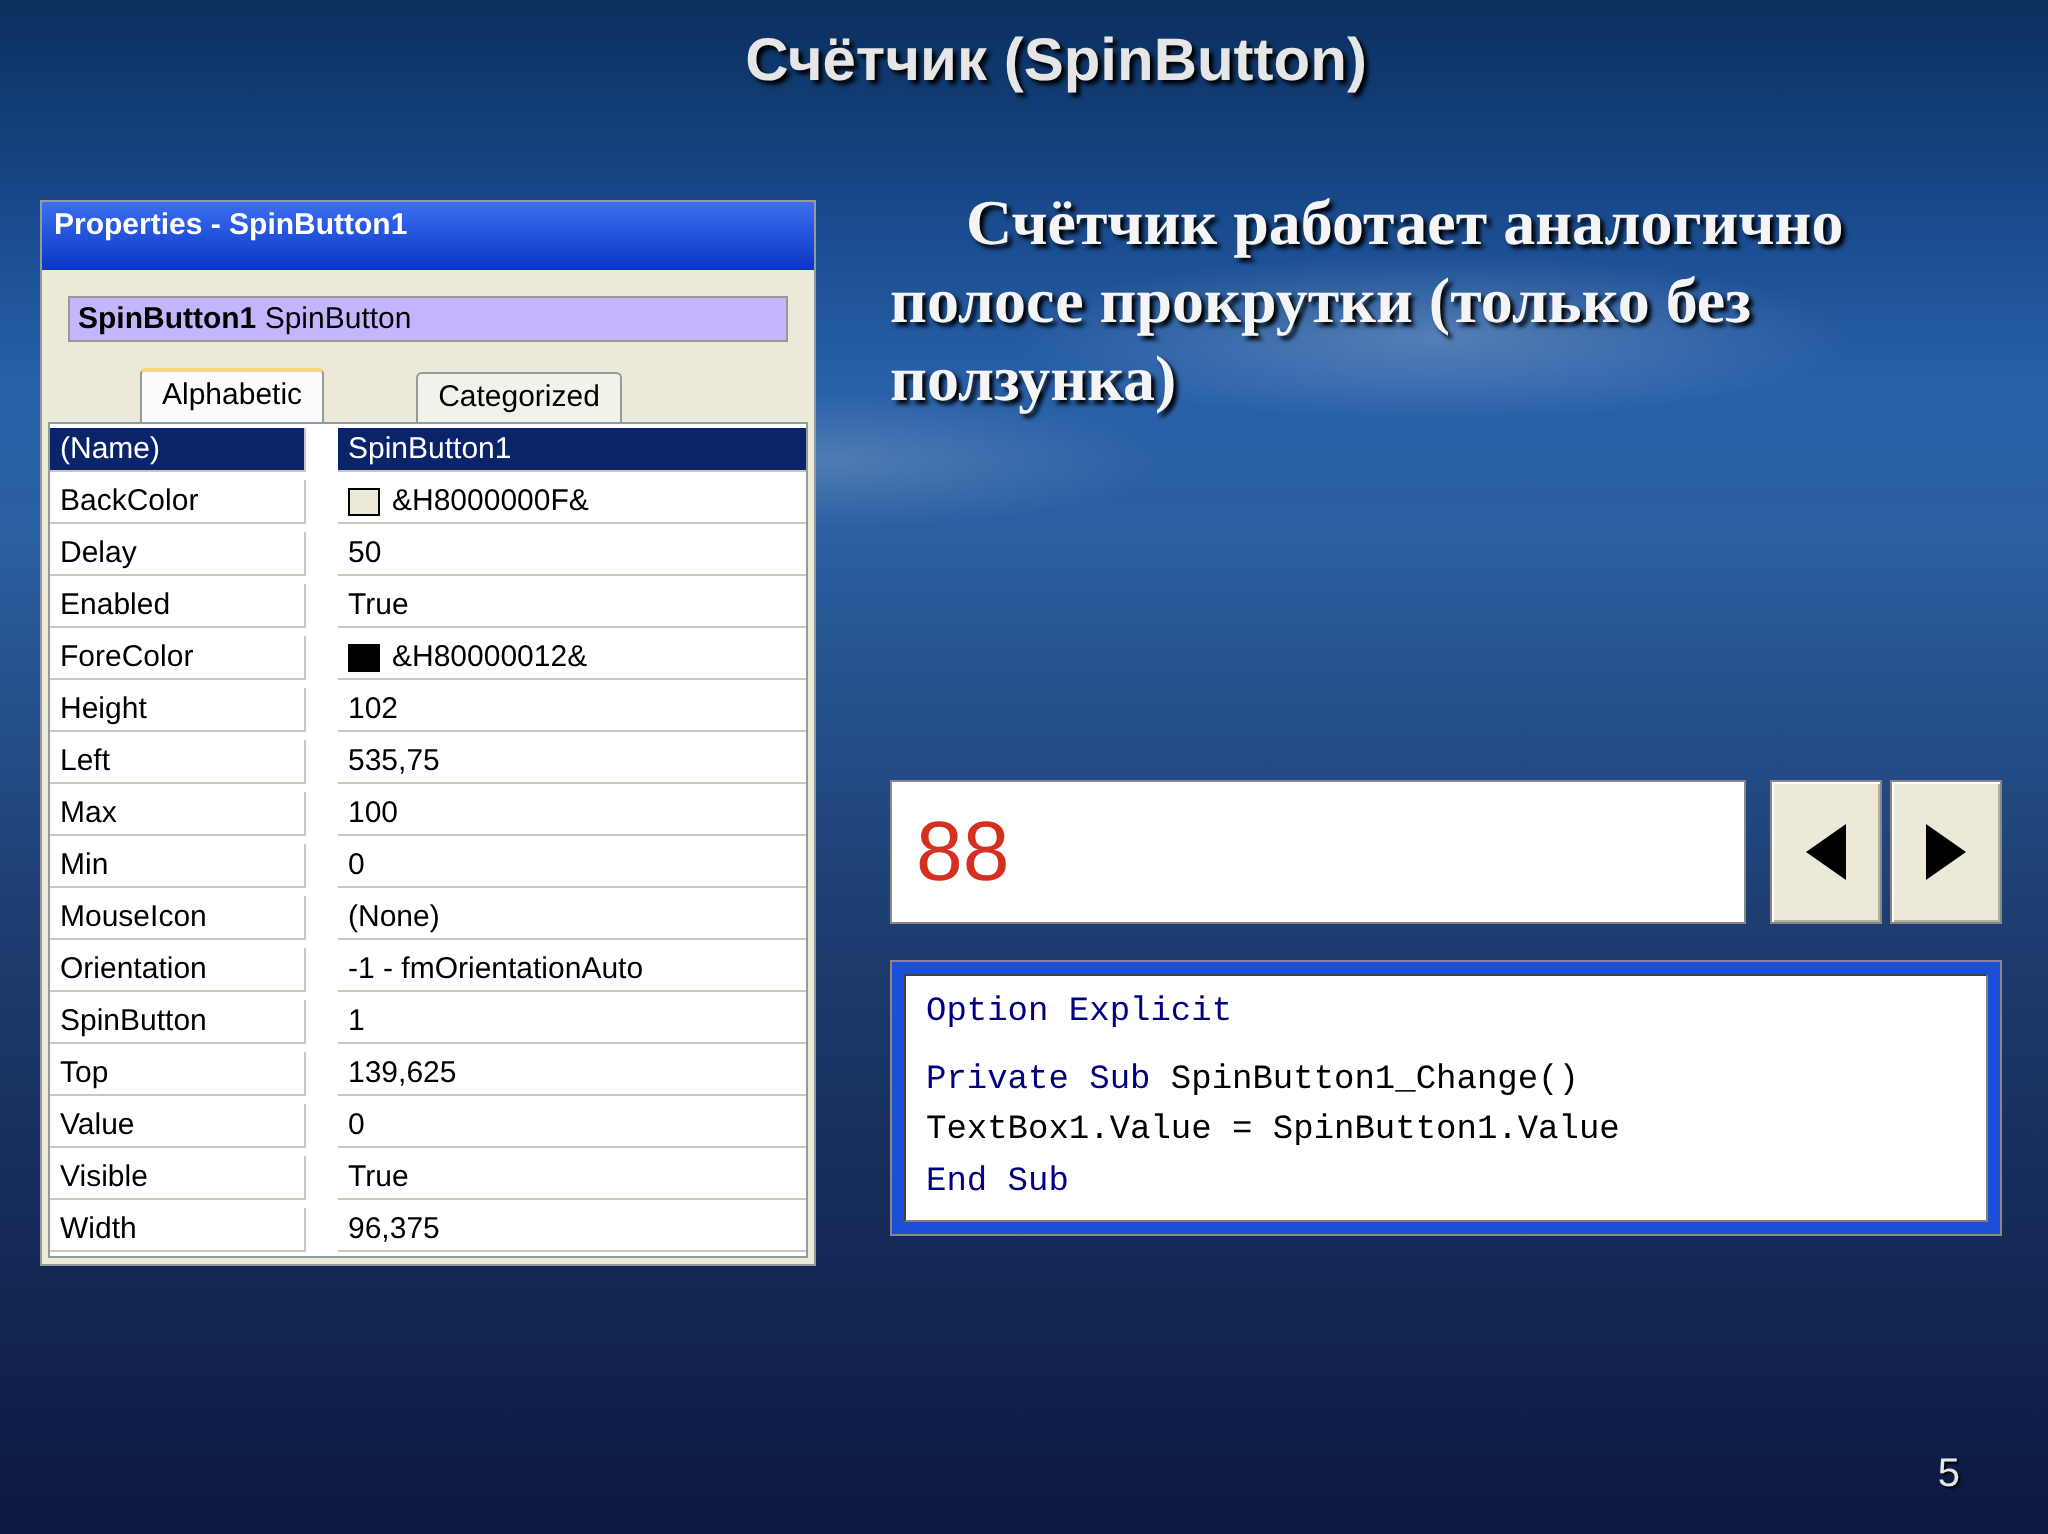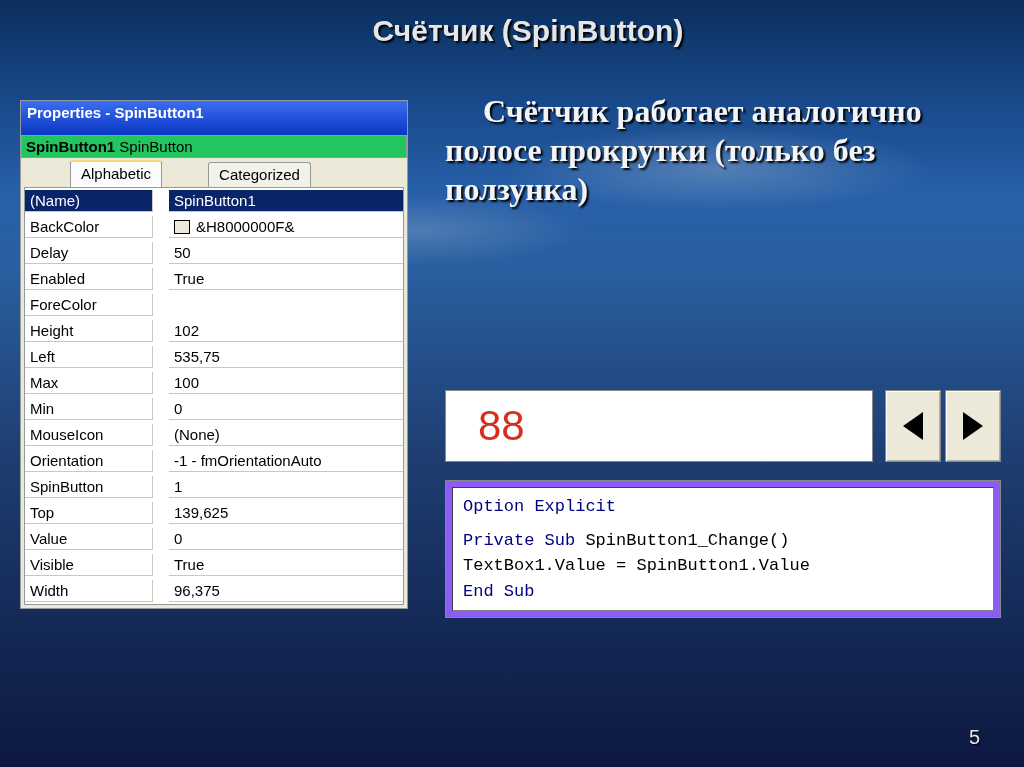--- a/index.html
+++ b/index.html
@@ -55,23 +55,23 @@
     .prop-title {
       background: linear-gradient(to bottom, #3b6ef2, #0a36c2);
       color: #fff;
       font-family: "Trebuchet MS", Tahoma, sans-serif;
       font-weight: bold;
       font-size: 15px;
       padding: 3px 6px;
       height: 34px;
     }
     .prop-header {
-      background: #22c55e;
+      background: #c4b5fd;
       border: 1px solid #999;
-      margin: 0;
+      margin: 13px;
       padding: 2px 4px;
       font-family: "MS Sans Serif", Tahoma, sans-serif;
       font-size: 15px;
     }
     .prop-header b { font-weight: bold; }
     .tab-row {
       margin: 2px 3px 0 3px;
       display: flex;
     }
     .tab {
@@ -129,42 +129,42 @@
     .swatch.dark { background:#000; }
 
     
     .spin-demo {
       position:absolute; left:445px; top:390px; width:558px; height:72px;
     }
     .spin-box {
       position:absolute; left:0; top:0; width:428px; height:72px;
       background:#fff; border:1px solid #888;
       display:flex; align-items:center;
-      padding-left:32px;
+      padding-left:12px;
       font-family: Arial, sans-serif;
       color:#d5301f; font-size:42px;
     }
     .spin-btns {
       position:absolute; left:440px; top:0; width:116px; height:72px;
       display:flex; gap:4px;
     }
     .spin-btn {
       flex:1; background:#ece9d8;
       border:1px solid #888;
       box-shadow: inset 1px 1px 0 #fff, inset -1px -1px 0 #b1b1a4;
       display:flex; align-items:center; justify-content:center;
       cursor:pointer;
     }
     .tri-left { width:0;height:0; border-top:14px solid transparent; border-bottom:14px solid transparent; border-right:20px solid #000;}
     .tri-right{ width:0;height:0; border-top:14px solid transparent; border-bottom:14px solid transparent; border-left:20px solid #000;}
 
     
     .code-panel {
       position:absolute; left:445px; top:480px; width:556px;
-      background:#8b5cf6; border:1px solid #888; padding:6px;
+      background:#1d4ed8; border:1px solid #888; padding:6px;
     }
     .code-inner {
       background:#fff; border:1px solid #808080;
       border-top-color:#404040; border-left-color:#404040;
       padding:6px 10px;
       font-family:"Courier New", monospace;
       font-size:17px; line-height:1.5;
     }
     .kw { color:#000080; }
 
@@ -212,20 +212,24 @@
         </div>
       </div>
       <div class="row">
         <div class="c1">Enabled</div>
         <div class="c2">
           <span>True</span>
         </div>
       </div>
       <div class="row">
         <div class="c1">ForeColor</div>
+        <div class="c2">
+          <span class="swatch dark"></span>
+          <span>&amp;H80000012&amp;</span>
+        </div>
       </div>
       <div class="row">
         <div class="c1">Height</div>
         <div class="c2">
           <span>102</span>
         </div>
       </div>
       <div class="row">
         <div class="c1">Left</div>
         <div class="c2">

